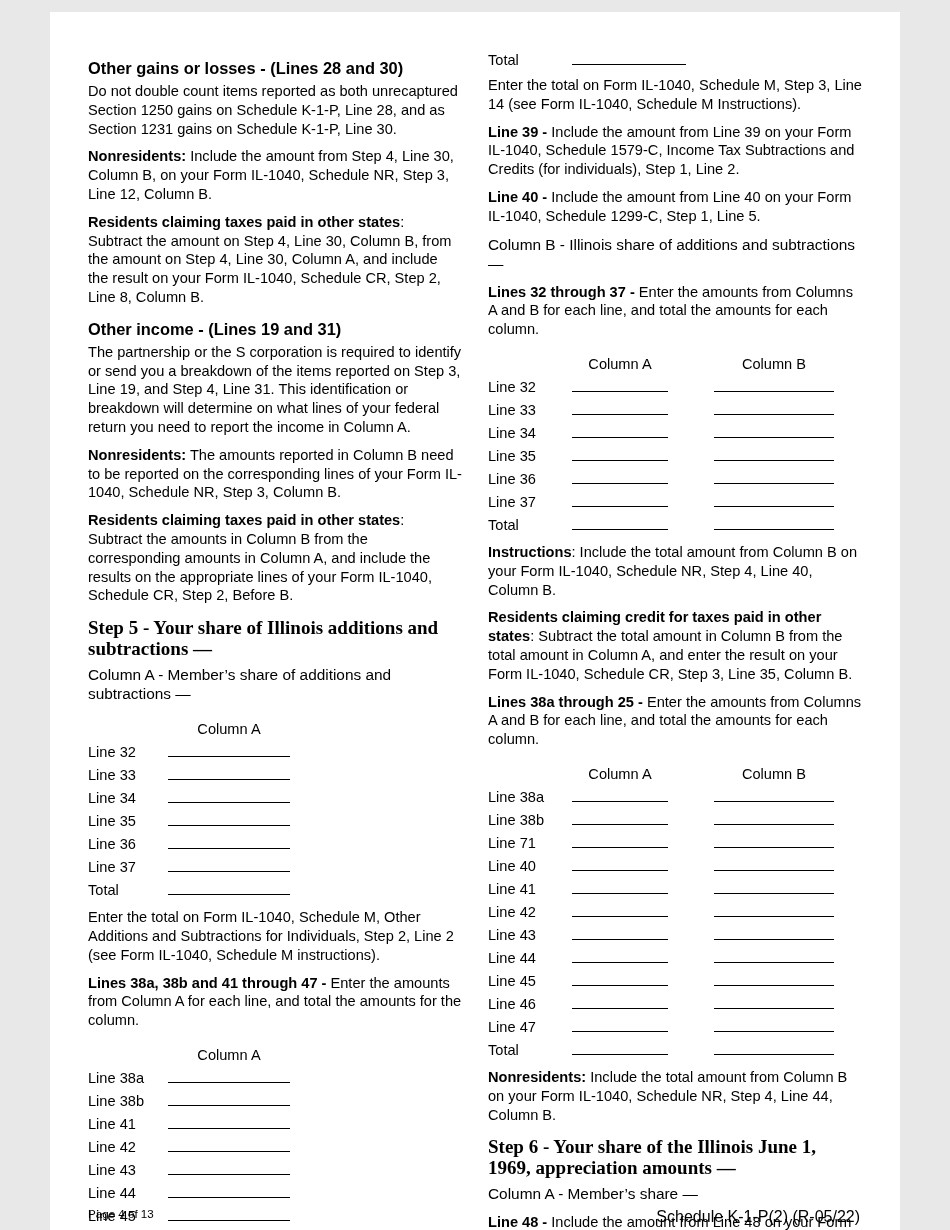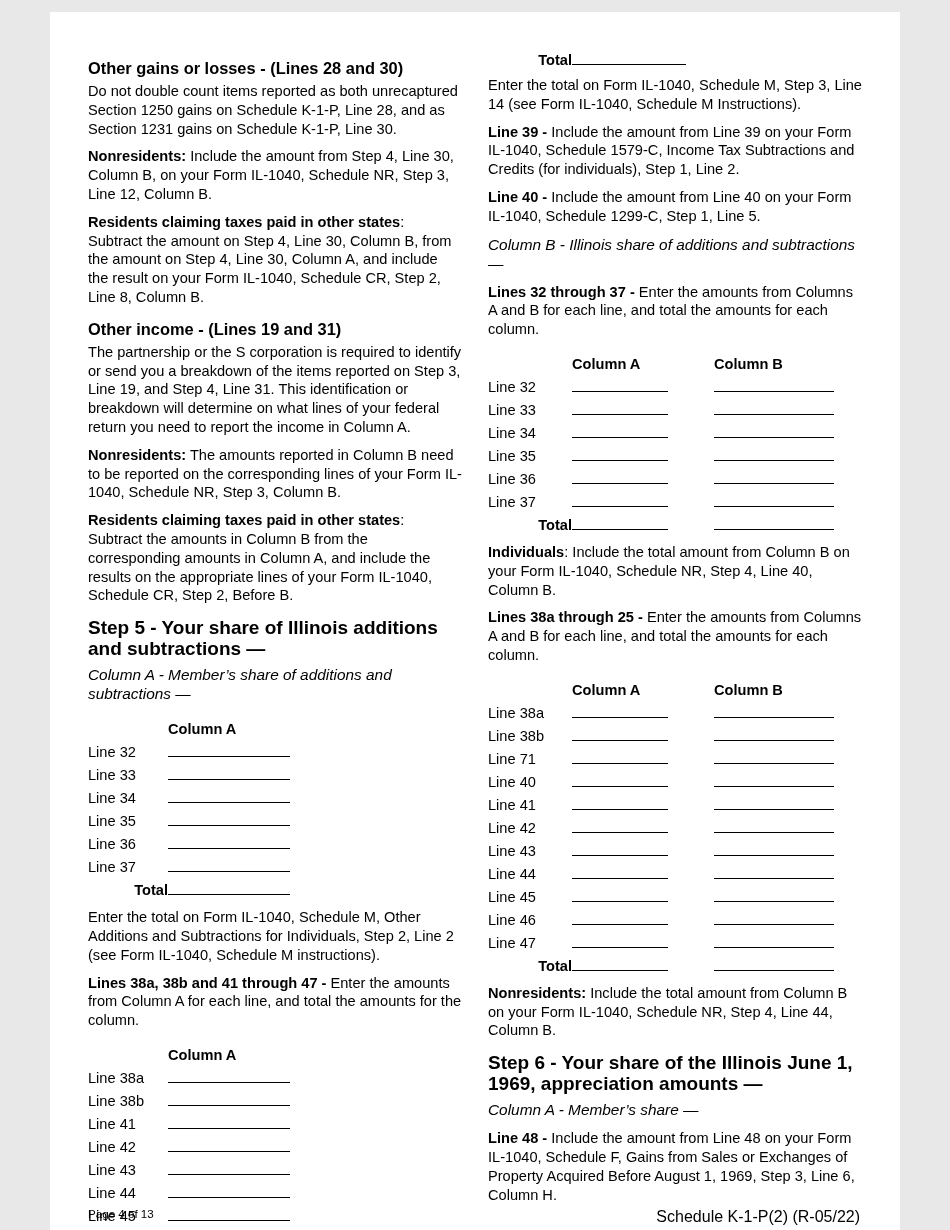--- a/index.html
+++ b/index.html
@@ -9,35 +9,35 @@
     font-family:"Liberation Sans","DejaVu Sans",sans-serif;
   }
   .cols { display:flex; padding:34px 38px 0 38px; gap:26px; }
   .col { width:424px; }
   .col-right { width:424px; }
 
   p.para { font-size:14.6px; line-height:18.8px; margin:0 0 9px 0; }
   p.para b { font-weight:bold; }
 
   h3.sect { font-size:16.4px; font-weight:bold; margin:13px 0 4px 0; line-height:19px; }
-  h2.step { font-size:19px; font-weight:bold; margin:12px 0 6px 0; line-height:21px; }
-  .subhead { font-style:italic; font-size:15.4px; line-height:19px; margin:3px 0 10px 0; }
+  h2.step { font-size:19px; font-weight:bold; margin:12px 0 6px 0; line-height:21px;font-family:Liberation Serif, serif; }
+  .subhead { font-size:15.4px; line-height:19px; margin:3px 0 10px 0; }
 
   .tbl { margin:4px 0 10px 0; }
   .lrow { display:flex; align-items:flex-end; height:23px; }
   .lrow.thead { height:24px; }
   .lab  { width:80px; font-size:14.6px; flex:0 0 auto; }
   .lab2 { width:84px; font-size:14.6px; flex:0 0 auto; }
-  .bold { font-weight:bold;text-align:right; }
+  .bold { font-weight:normal; }
   .blank { height:0; border-bottom:1.4px solid #000; margin-bottom:3px; flex:0 0 auto; }
   .bl-single { width:122px; }
   .bl-a { width:96px; margin-right:46px; }
   .bl-b { width:120px; }
   .bl-total { width:114px; }
-  .colhead { font-size:14.6px; font-weight:bold; flex:0 0 auto; }
+  .colhead { font-size:14.6px; font-weight:normal; text-align:center; flex:0 0 auto; }
   .ch-single { width:122px; }
   .ch-a { width:96px; margin-right:46px; }
   .ch-b { width:120px; }
 
   .totrow { display:flex; align-items:flex-end; height:22px; margin:0 0 8px 0; }
 
   .footer-left  { position:absolute; left:38px;  bottom:22px; font-size:11.6px; }
   .footer-right { position:absolute; right:40px; bottom:16px; font-size:16px; }
 </style>
 </head>
@@ -197,21 +197,22 @@
             <span class="blank bl-a"></span>
             <span class="blank bl-b"></span>
           </div>
         <div class="lrow">
             <span class="lab2 bold">Total</span>
             <span class="blank bl-a"></span>
             <span class="blank bl-b"></span>
           </div>
       </div>
 
-      <p class="para"><b>Individuals</b><span>: Include the total amount from Column B on your Form IL-1040, Schedule NR, Step 4, Line 40, Column B.</span></p>
+      <p class="para"><b>Instructions</b><span>: Include the total amount from Column B on your Form IL-1040, Schedule NR, Step 4, Line 40, Column B.</span></p>
+      <p class="para"><b>Residents claiming credit for taxes paid in other states</b><span>: Subtract the total amount in Column B from the total amount in Column A, and enter the result on your Form IL-1040, Schedule CR, Step 3, Line 35, Column B.</span></p>
 
       <p class="para"><b>Lines 38a through 25 - </b><span>Enter the amounts from Columns A and B for each line, and total the amounts for each column.</span></p>
 
       <div class="tbl">
         <div class="lrow thead">
           <span class="lab2"></span>
           <span class="colhead ch-a">Column A</span>
           <span class="colhead ch-b">Column B</span>
         </div>
         <div class="lrow">

